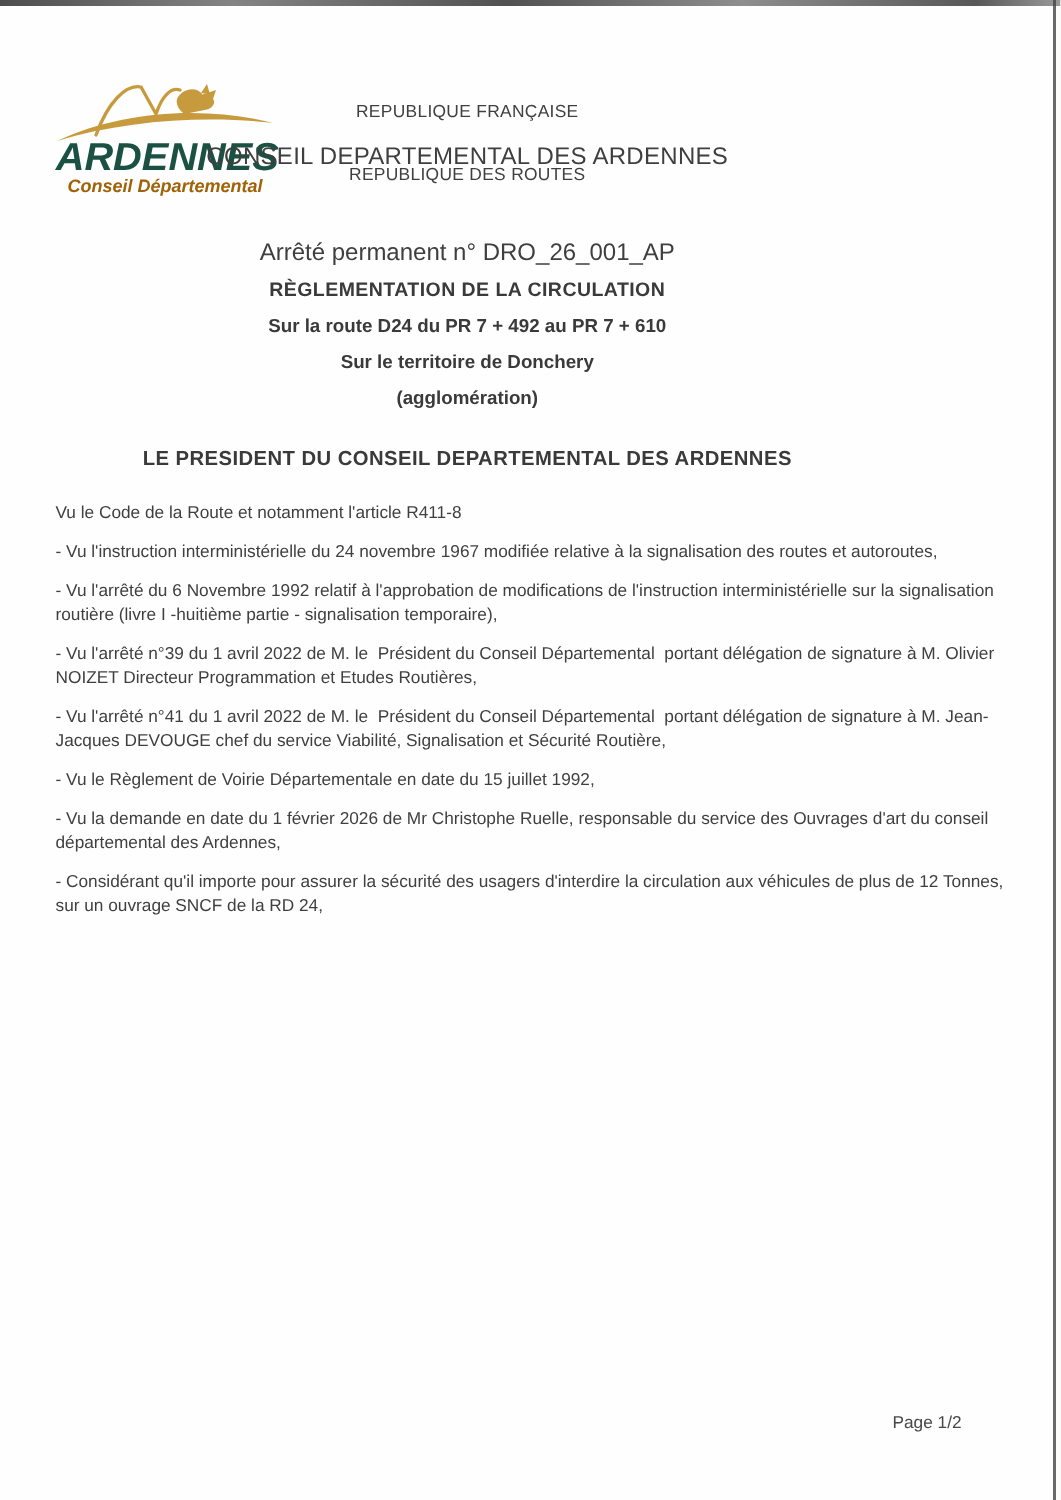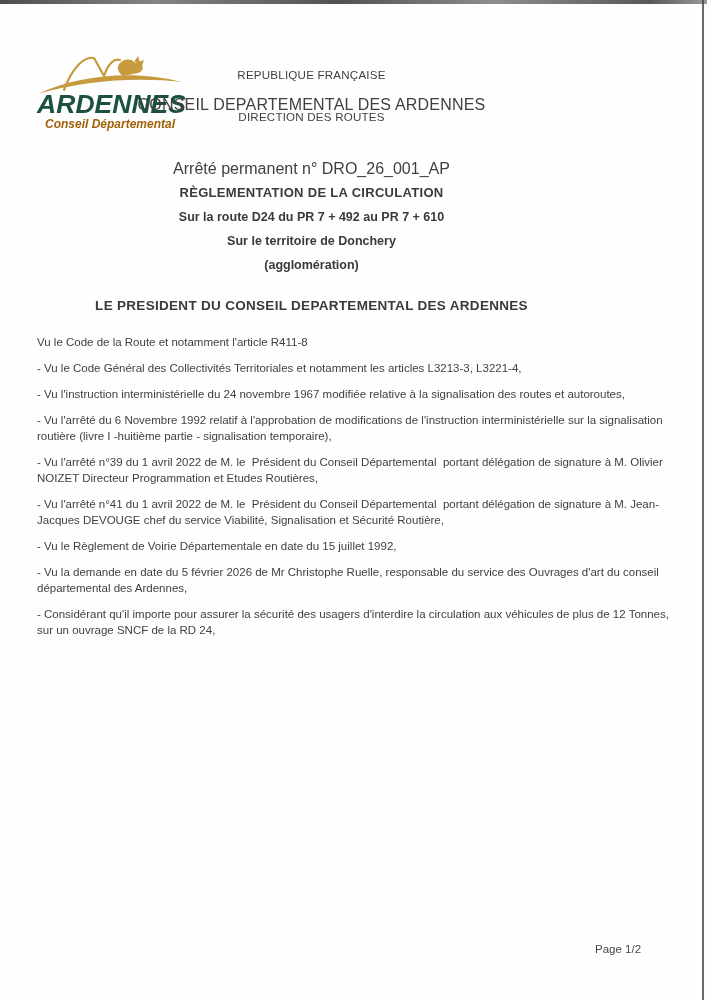--- a/index.html
+++ b/index.html
@@ -80,38 +80,37 @@
 
         <path d="M4,48 C46,28 102,24 148,36 C104,31 50,34 4,48 Z" fill="#c79a3d"></path>
       </svg>
     </span>
     <div class="logo-name">ARDENNES</div>
     <div class="logo-sub">Conseil Départemental</div>
   </div>
 
   <div class="cline line-rep">REPUBLIQUE FRANÇAISE</div>
   <div class="cline line-council">CONSEIL DEPARTEMENTAL DES ARDENNES</div>
-  <div class="cline line-direction">DIRECTION DES ROUTES</div>
+  <div class="cline line-direction">REPUBLIQUE DES ROUTES</div>
   <div class="cline line-decree">Arrêté permanent n° DRO_26_001_AP</div>
 
   <div class="cline line-t1 t-bold">RÈGLEMENTATION DE LA CIRCULATION</div>
   <div class="cline line-t2 t-bold">Sur la route D24 du PR 7 + 492 au PR 7 + 610</div>
   <div class="cline line-t3 t-bold">Sur le territoire de Donchery</div>
   <div class="cline line-heading t-bold">LE PRESIDENT DU CONSEIL DEPARTEMENTAL DES ARDENNES</div>
 
   <div class="cline line-t4 t-bold">(agglomération)</div>
 
   <div class="body-text">
 
   <p>Vu le Code de la Route et notamment l'article R411-8</p>
-      <p>- Vu le Code Général des Collectivités Territoriales et notamment les articles L3213-3, L3221-4,</p>
       <p>- Vu l'instruction interministérielle du 24 novembre 1967 modifiée relative à la signalisation des routes et autoroutes,</p>
       <p>- Vu l'arrêté du 6 Novembre 1992 relatif à l'approbation de modifications de l'instruction interministérielle sur la signalisation routière (livre I -huitième partie - signalisation temporaire),</p>
       <p>- Vu l'arrêté n°39 du 1 avril 2022 de M. le  Président du Conseil Départemental  portant délégation de signature à M. Olivier NOIZET Directeur Programmation et Etudes Routières,</p>
       <p>- Vu l'arrêté n°41 du 1 avril 2022 de M. le  Président du Conseil Départemental  portant délégation de signature à M. Jean-Jacques DEVOUGE chef du service Viabilité, Signalisation et Sécurité Routière,</p>
       <p>- Vu le Règlement de Voirie Départementale en date du 15 juillet 1992,</p>
-      <p>- Vu la demande en date du 5 février 2026 de Mr Christophe Ruelle, responsable du service des Ouvrages d'art du conseil départemental des Ardennes,</p>
+      <p>- Vu la demande en date du 1 février 2026 de Mr Christophe Ruelle, responsable du service des Ouvrages d'art du conseil départemental des Ardennes,</p>
       <p>- Considérant qu'il importe pour assurer la sécurité des usagers d'interdire la circulation aux véhicules de plus de 12 Tonnes, sur un ouvrage SNCF de la RD 24,</p>
     </div>
 
   <div class="page-num">Page 1/2</div>
 
 </div>
 
 </body></html>

